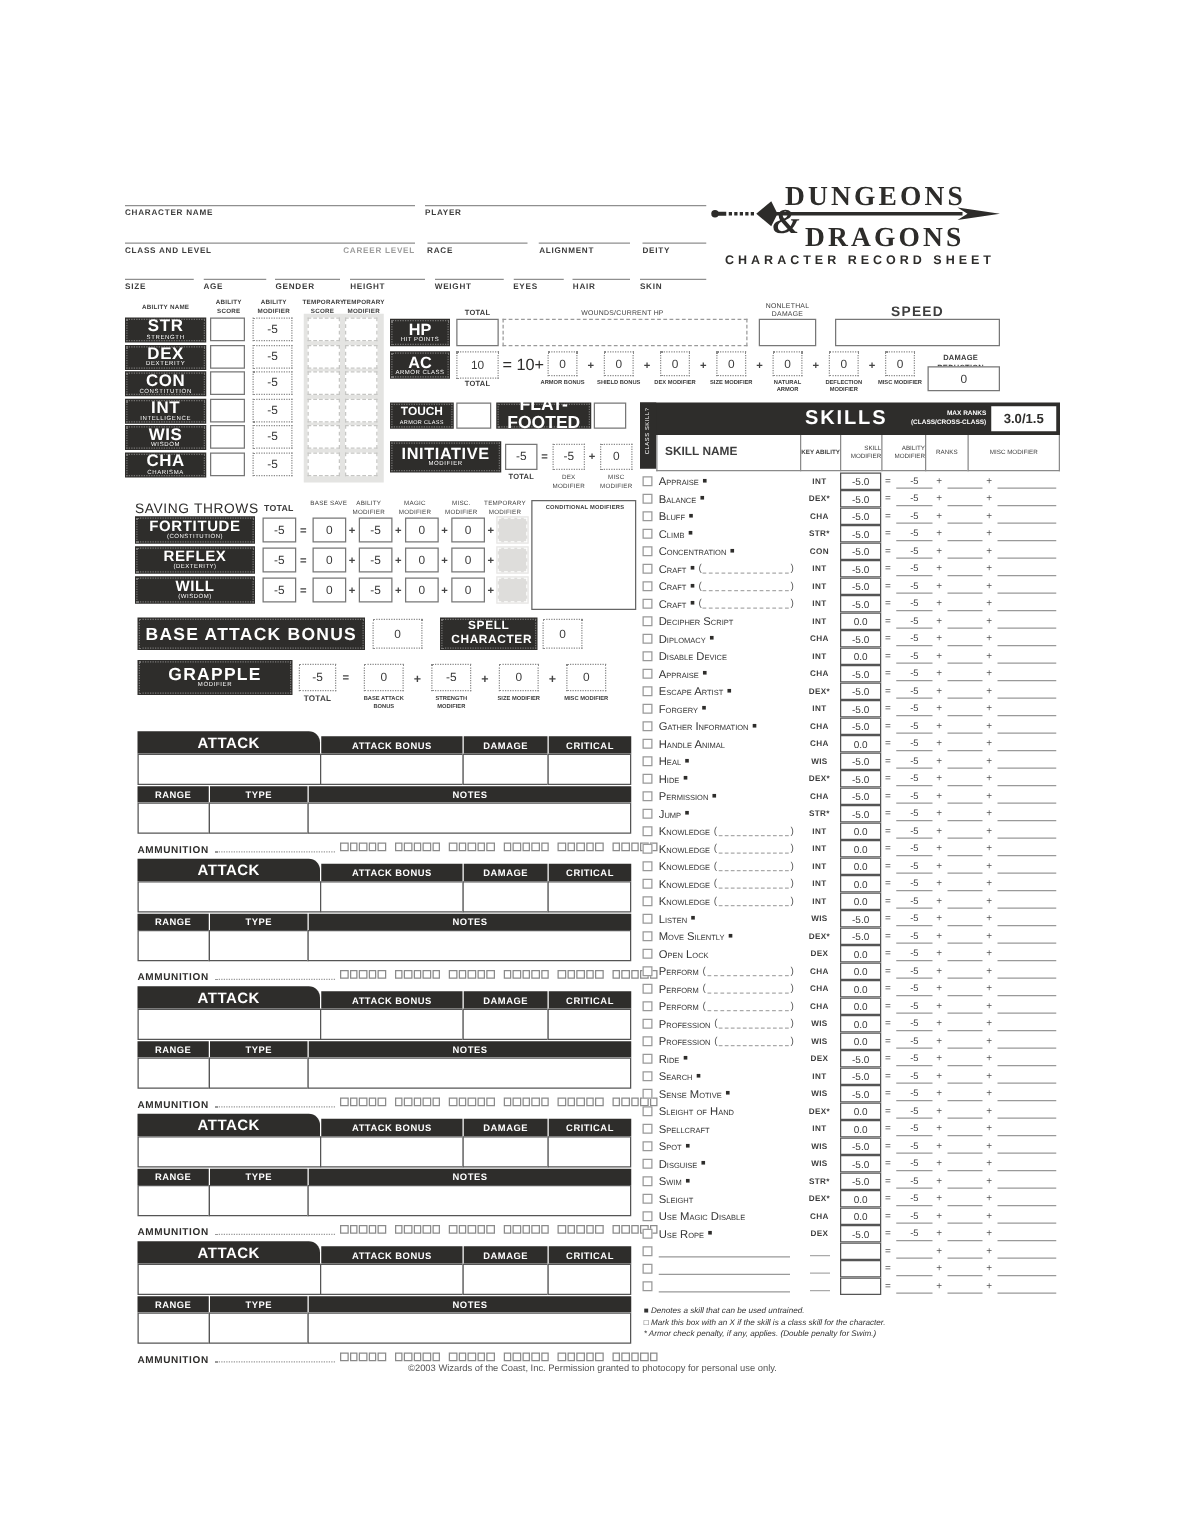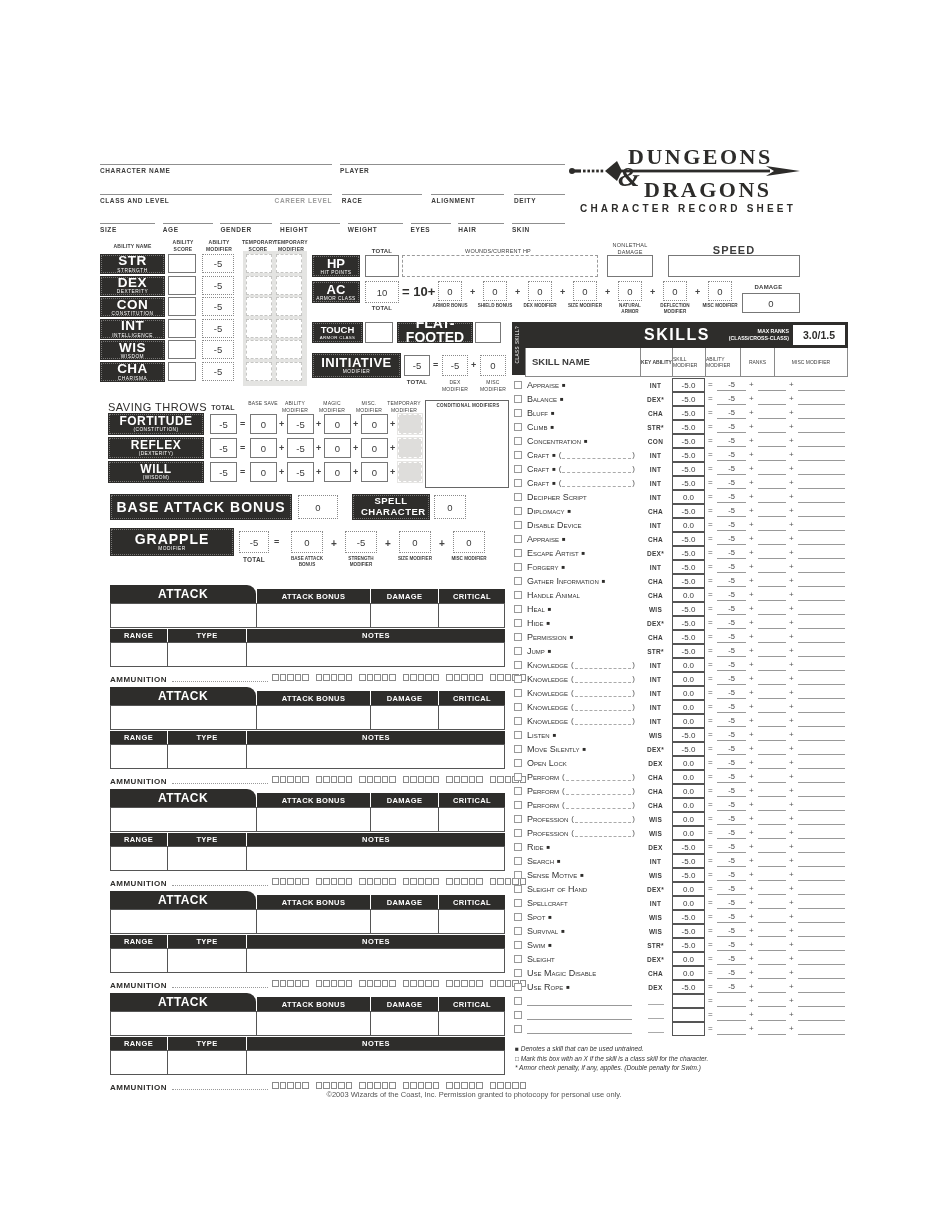--- a/index.html
+++ b/index.html
@@ -41,21 +41,21 @@
   .gr-plus{width:8px;text-align:center;font-size:10px;font-weight:bold;color:#444;padding-top:7px}
   
   .atk{position:relative;height:102px}
   .atk-hd{position:absolute;background:#2e2d2b;color:#fff;font-weight:bold;display:flex;align-items:center;justify-content:center;letter-spacing:.4px}
   .atk-cell{position:absolute;background:#fff;border:1px solid #555}
   .ammo-line{position:absolute;left:72px;top:96px;width:96px;border-bottom:1px dotted #999;height:1px}
   .ammo-host{position:absolute;left:172px;top:89px;display:flex;gap:7px}
   .ammo-group{display:flex;gap:1px}
   .ammo-box{width:6.5px;height:7px;border:1px solid #8a8a8a;background:#fff;display:inline-block}
   
-  .sk-hd{position:absolute;top:26px;height:29px;border-left:1px solid #8a8a8a;border-bottom:1px solid #8a8a8a;display:flex;align-items:center;justify-content:center;text-align:left;font-size:5px;line-height:1.3;font-weight:bold;color:#3d3d3d;text-transform:uppercase}
+  .sk-hd{position:absolute;top:26px;height:29px;border-left:1px solid #8a8a8a;border-bottom:1px solid #8a8a8a;display:flex;align-items:center;justify-content:center;text-align:right;font-size:5px;line-height:1.3;font-weight:bold;color:#3d3d3d;text-transform:uppercase}
   .sk-row{position:relative;height:14px;font-size:9px}
   .sk-cb{position:absolute;left:2px;top:2.5px;width:8px;height:8px;border:1px solid #999;background:#fff}
   .sk-name{position:absolute;left:15px;top:0;width:113px;height:14px;display:flex;align-items:center;font-variant:small-caps;font-size:9px;color:#333;white-space:nowrap}
   .sk-un{font-size:6px;margin-left:3px;color:#2e2d2b}
   .sk-paren{flex:1;display:flex;align-items:flex-end;margin:0 5px 1px 3px;font-size:8px;color:#555}
   .sk-pline{flex:1;border-bottom:1px dashed #aaa;height:8px;margin:0 1px}
   .sk-bline{flex:1;border-bottom:1px solid #999;height:9px;margin-right:8px}
   .sk-key{position:absolute;left:128px;top:3.5px;width:31px;text-align:center;font-size:6.5px;letter-spacing:.3px;color:#3d3d3d;font-weight:bold}
   .sk-kline{display:inline-block;width:16px;border-bottom:1px solid #aaa;height:7px}
   .sk-mod{position:absolute;left:160px;top:0;width:33px;height:14px;border:1px solid #555;background:#fff;display:flex;align-items:center;justify-content:center;font-size:8px;color:#3a3a3a}
@@ -259,21 +259,21 @@
   <div class="bx bxdash" style="left:90px;top:11px;width:196px;height:22px"></div>
   <div class="bx" style="left:295px;top:11px;width:46px;height:22px"></div>
   <div class="bx" style="left:356px;top:11px;width:132px;height:22px"></div>
 
   <div class="dk" style="left:0;top:37px;width:48px;height:22px">
     <span style="font-size:13px;font-weight:bold">AC</span>
     <span style="font-size:4.8px;letter-spacing:.4px;margin-top:1px">ARMOR CLASS</span>
   </div>
   <div class="bx bxd" style="left:53px;top:37px;width:34px;height:22px">10</div>
   <span class="lbl" style="left:53px;top:61px;width:34px;font-size:6px">TOTAL</span>
-  <span class="abs" style="left:90px;top:40px;font-size:13px;font-weight:bold;color:#2e2d2b">= 10+</span>
+  <span class="abs" style="left:90px;top:40px;font-size:13px;font-weight:normal;color:#2e2d2b">= 10+</span>
   <div id="ac-comps">
 
       <div style="display:flex;align-items:flex-start">
         <div class="ac-comp">
           <div class="ac-box">0</div>
           <div class="ac-lbl">ARMOR BONUS</div>
         </div>
         <div class="ac-plus">+</div>
       </div>
 
@@ -1484,21 +1484,21 @@
         <span class="sk-abil">-5</span>
         <span class="sk-pl" style="left:237px">+</span>
         <span class="sk-line" style="left:246px;width:28px"></span>
         <span class="sk-pl" style="left:277px">+</span>
         <span class="sk-line" style="left:286px;width:47px"></span>
       </div>
 
       <div class="sk-row">
         <span class="sk-cb"></span>
         <span class="sk-name">
-          <span>Survival</span>
+          <span>Disguise</span>
           <span class="sk-un">■</span>
 
         </span>
         <span class="sk-key"><span>WIS</span></span>
         <span class="sk-mod">-5.0</span>
         <span class="sk-eq">=</span>
         <span class="sk-abil">-5</span>
         <span class="sk-pl" style="left:237px">+</span>
         <span class="sk-line" style="left:246px;width:28px"></span>
         <span class="sk-pl" style="left:277px">+</span>

